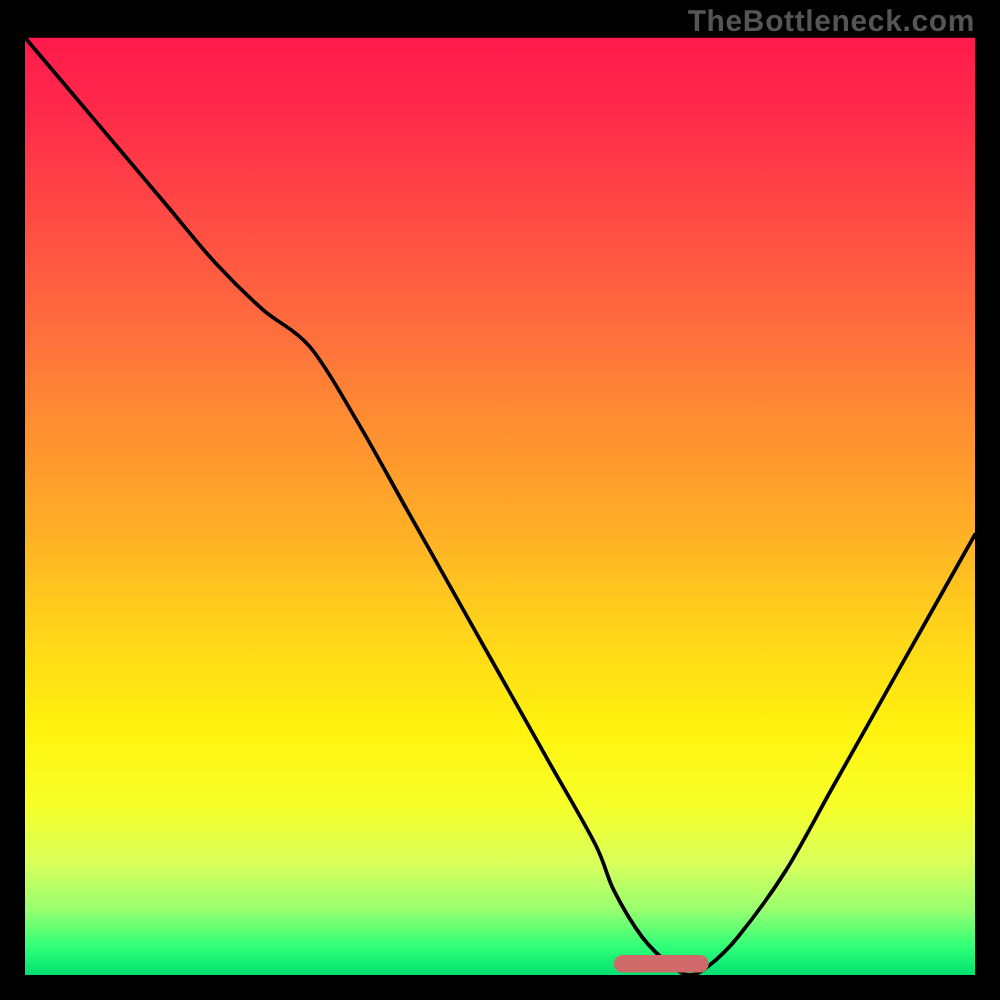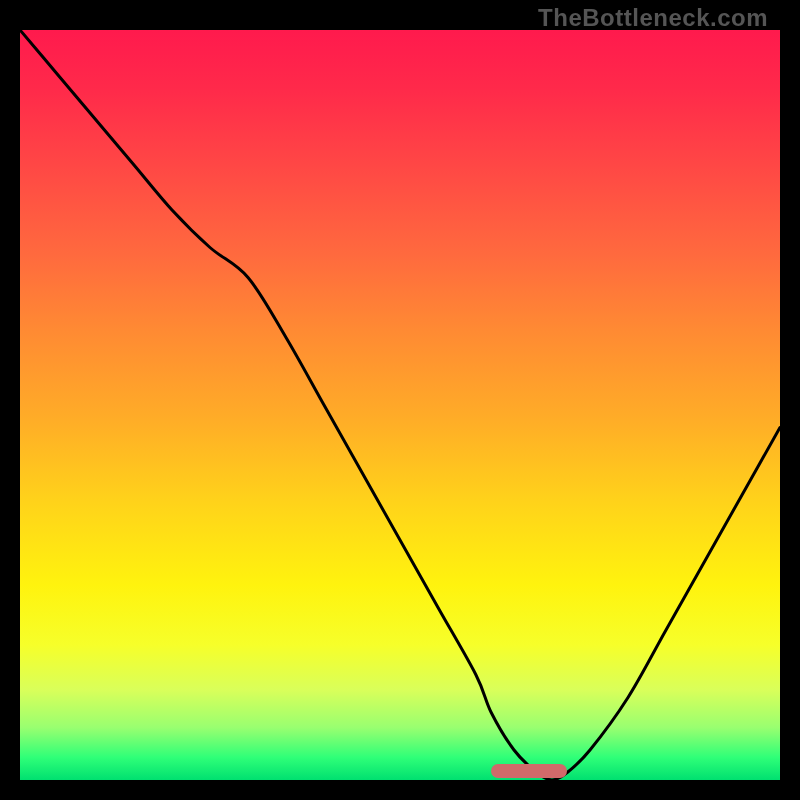--- a/index.html
+++ b/index.html
@@ -13,21 +13,21 @@
   }
   .wrap {
     position: relative;
     width: 800px;
     height: 800px;
     background: #000;
   }
   .watermark {
     position: absolute;
     top: 4px;
-    right: 32px;
+    right: 20px;
     color: #555;
     font-size: 24px;
     font-weight: 600;
     letter-spacing: 0.5px;
     z-index: 5;
   }
   .plot {
     position: absolute;
     left: 20px;
     top: 30px;

